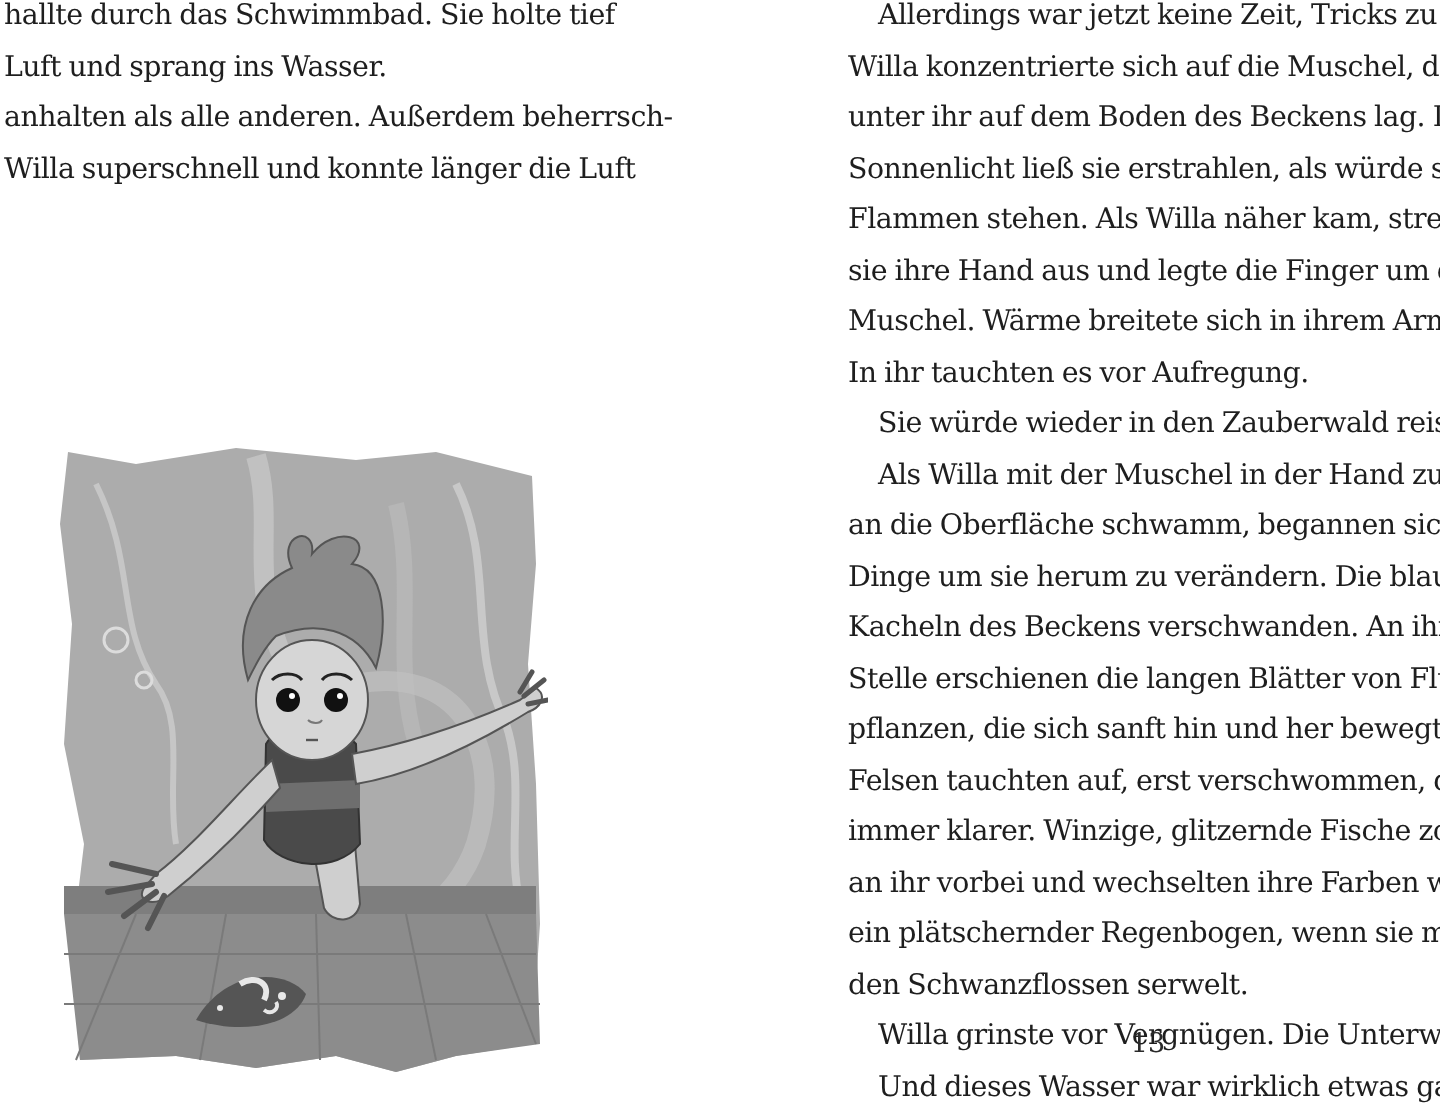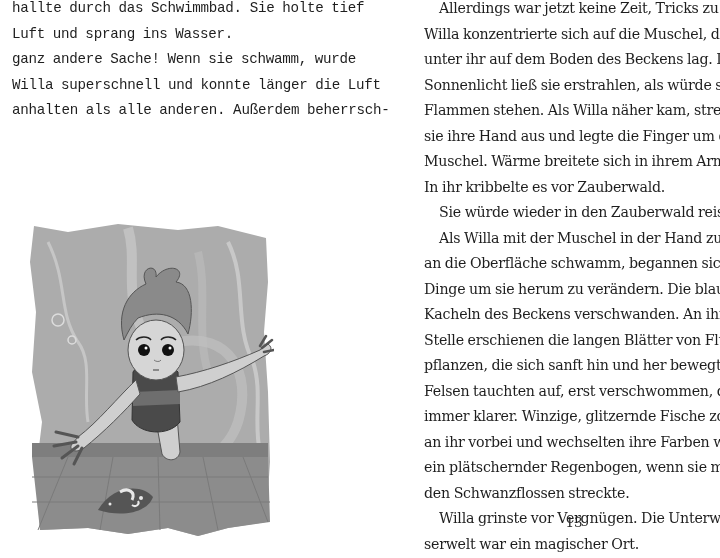--- a/index.html
+++ b/index.html
@@ -13,23 +13,22 @@
       position: relative;
       overflow: hidden;
       font-family: "DejaVu Serif", "Liberation Serif", serif;
       color: #1e1e1e;
     }
     .page {
       position: absolute;
       top: 0;
     }
     .page-left {
-      left: 12px;
+      left: 2px;
       width: 292px;
-      font-family: Liberation Mono, monospace;
     }
     .page-right {
       left: 424px;
       width: 292px;
     }
     .line {
       font-size: 14.2px;
       line-height: 25.5px;
       height: 25.5px;
       white-space: nowrap;
@@ -63,23 +62,22 @@
       font-size: 13.5px;
       color: #2a2a2a;
     }
   </style>
 </head>
 <body>
 
 <div class="page page-left">
   <div class="line first-line">hallte durch das Schwimmbad. Sie holte tief</div>
   <div class="line last">Luft und sprang ins Wasser.</div>
-  <div class="line">ganz andere Sache! Wenn sie schwamm, wurde</div>
+  <div class="line">anhalten als alle anderen. Außerdem beherrsch-</div>
   <div class="line">Willa superschnell und konnte länger die Luft</div>
-  <div class="line">anhalten als alle anderen. Außerdem beherrsch-</div>
 </div>
 
 <div class="illustration">
   <svg width="246" height="318" viewBox="0 0 246 318" xmlns="http://www.w3.org/2000/svg">
 
     <path d="M6,4 L40,10 L90,2 L150,8 L190,4 L238,16 L240,60 L236,110 L240,170 L242,240 L238,300 L200,306 L170,314 L140,306 L100,312 L60,306 L12,308 L8,250 L14,200 L4,150 L8,90 L2,40 Z" fill="#acacac"></path>
 
     <path d="M20,20 C40,60 30,90 50,120 C65,140 55,170 60,200" stroke="#c6c6c6" stroke-width="3" fill="none"></path>
     <path d="M100,6 C110,40 95,70 115,110" stroke="#cfcfcf" stroke-width="10" fill="none" opacity="0.6"></path>
     <path d="M200,20 C220,60 205,100 225,140 C235,170 225,200 232,230" stroke="#c8c8c8" stroke-width="4" fill="none"></path>
@@ -142,31 +140,30 @@
 </div>
 
 <div class="page page-right">
   <div class="line indent first-line">Allerdings war jetzt keine Zeit, Tricks zu üben.</div>
   <div class="line">Willa konzentrierte sich auf die Muschel, die</div>
   <div class="line">unter ihr auf dem Boden des Beckens lag. Das</div>
   <div class="line">Sonnenlicht ließ sie erstrahlen, als würde sie in</div>
   <div class="line">Flammen stehen. Als Willa näher kam, streckte</div>
   <div class="line">sie ihre Hand aus und legte die Finger um die</div>
   <div class="line">Muschel. Wärme breitete sich in ihrem Arm aus.</div>
-  <div class="line last">In ihr kribbelte es vor Zauberwald.</div>
+  <div class="line last">In ihr tauchten es vor Aufregung.</div>
   <div class="line indent last">Sie würde wieder in den Zauberwald reisen!</div>
   <div class="line indent">Als Willa mit der Muschel in der Hand zurück</div>
   <div class="line">an die Oberfläche schwamm, begannen sich die</div>
   <div class="line">Dinge um sie herum zu verändern. Die blauen</div>
   <div class="line">Kacheln des Beckens verschwanden. An ihrer</div>
   <div class="line">Stelle erschienen die langen Blätter von Fluss-</div>
   <div class="line">pflanzen, die sich sanft hin und her bewegten.</div>
   <div class="line">Felsen tauchten auf, erst verschwommen, dann</div>
   <div class="line">immer klarer. Winzige, glitzernde Fische zogen</div>
   <div class="line">an ihr vorbei und wechselten ihre Farben wie</div>
   <div class="line">ein plätschernder Regenbogen, wenn sie mit</div>
-  <div class="line last">den Schwanzflossen streckte.</div>
+  <div class="line last">den Schwanzflossen serwelt.</div>
   <div class="line indent">Willa grinste vor Vergnügen. Die Unterwas-</div>
-  <div class="line last">serwelt war ein magischer Ort.</div>
   <div class="line indent">Und dieses Wasser war wirklich etwas ganz</div>
 </div>
 
 <div class="page-number">13</div>
 
 </body></html>

